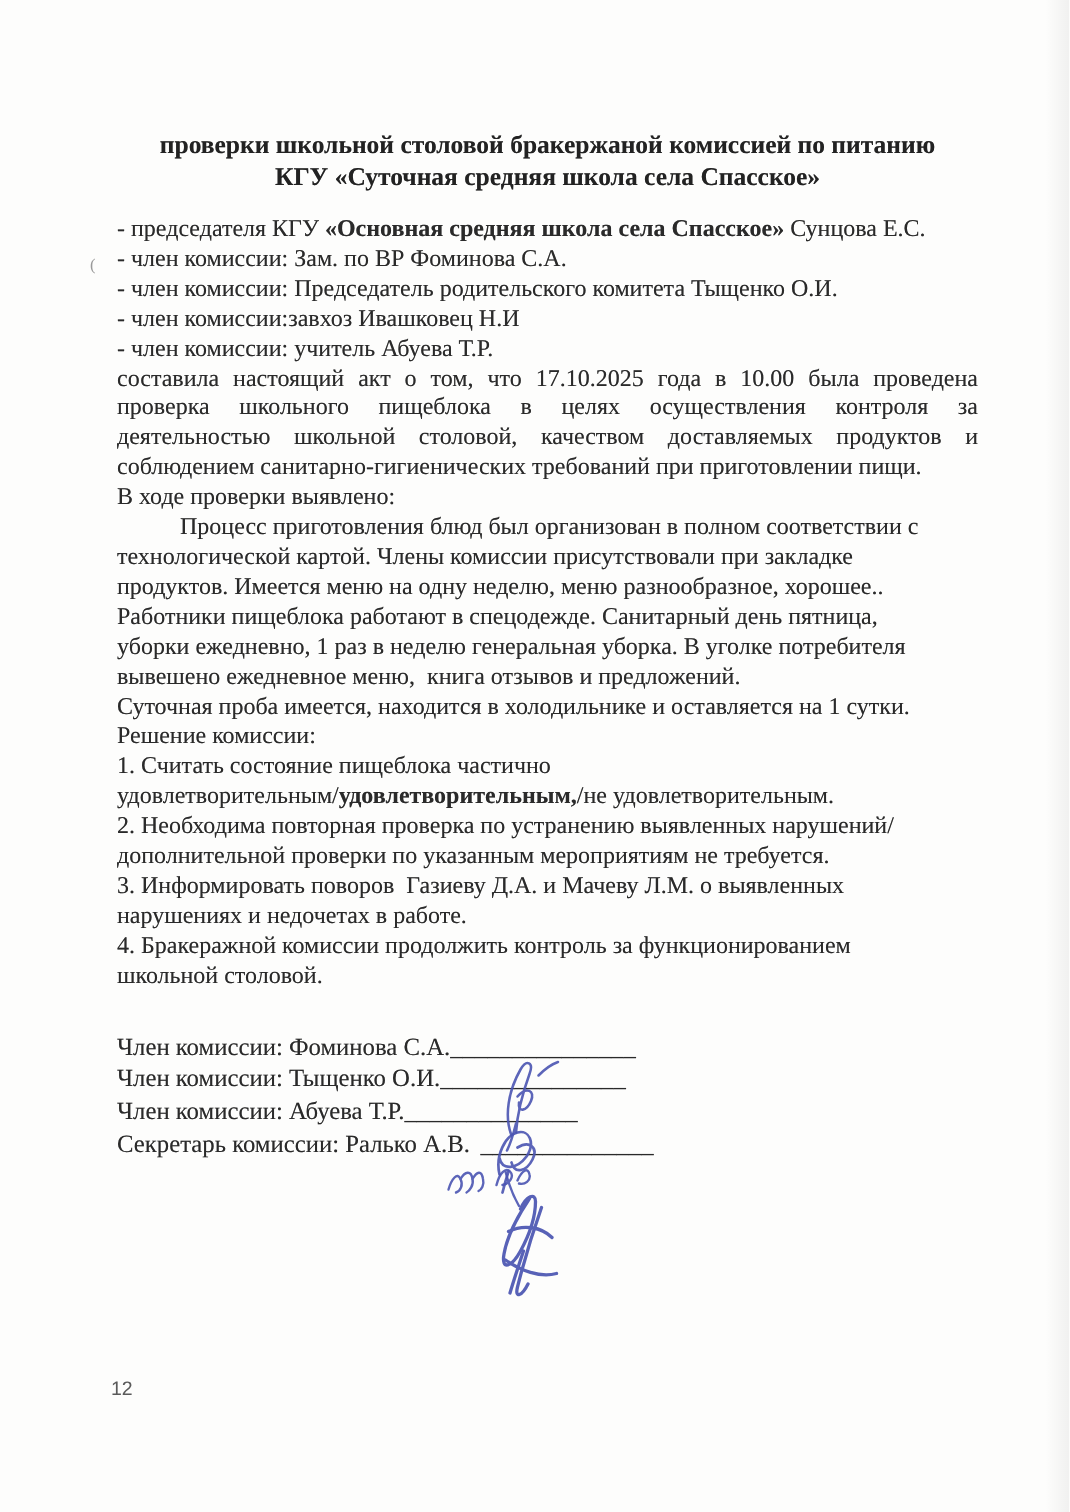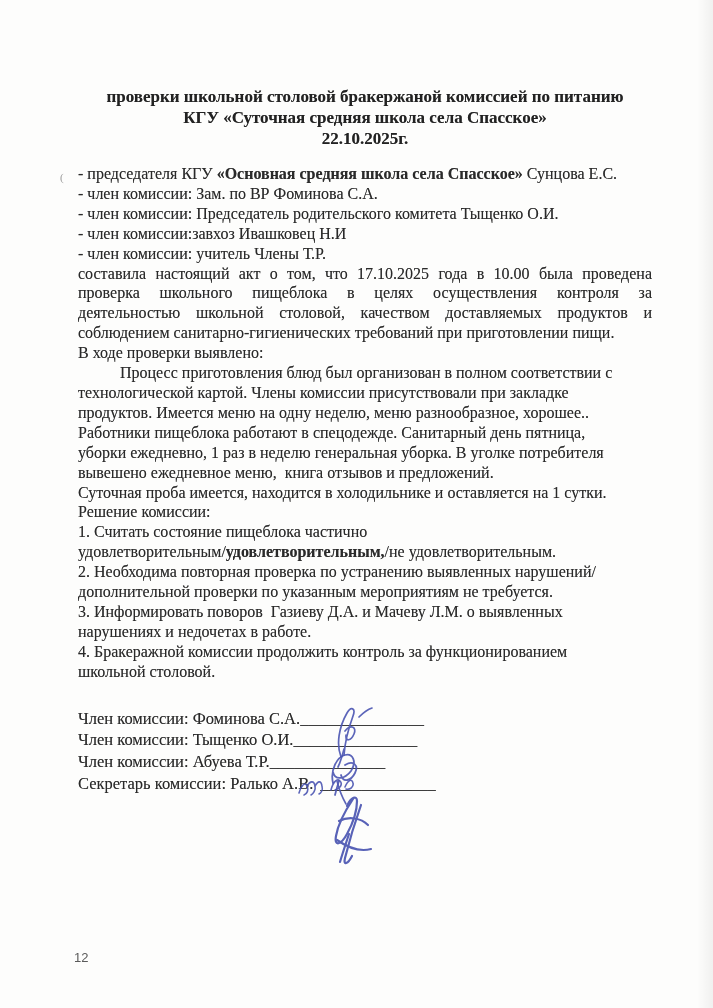--- a/index.html
+++ b/index.html
@@ -34,21 +34,21 @@
   .indent{padding-left:42px;}
   .bold{font-weight:bold;}
   .sig-block{
     margin-top:26px;font-size:16.5px;line-height:21.7px;
   }
   .sig-row{white-space:pre;}
   .sig-row.secretary .sig-line{margin-left:7px;}
   .page-number{
     position:absolute;left:74px;top:918px;
     font-family:"Liberation Sans", sans-serif;
-    font-size:13px;color:#5a5a5a;text-shadow:none;margin-top:32px;
+    font-size:13px;color:#5a5a5a;text-shadow:none;
   }
   .artifact{
     position:absolute;left:60px;top:171px;
     font-size:11px;color:#9a9a9a;text-shadow:none;
   }
   .sig-overlay{
     position:absolute;left:0;top:0;width:713px;height:1008px;
     pointer-events:none;
   }
   .sig-overlay path{fill:none;stroke-linecap:round;stroke-linejoin:round;}
@@ -60,32 +60,31 @@
 
   <div class="scan-shadow"></div>
 
   <span class="artifact">(</span>
 
   <div class="content">
 
     <div class="title-block">
       <div class="title-line">проверки школьной столовой бракержаной комиссией по питанию</div>
       <div class="title-line">КГУ «Суточная средняя школа села Спасское»</div>
-      <div class="title-line">22.10.2025г.</div>
     </div>
 
     <div class="body-block">
 
 
       <div class="line"><span>- председателя КГУ </span><span class="bold">«Основная средняя школа села Спасское»</span><span> Сунцова Е.С.</span></div>
 
       <div class="line">- член комиссии: Зам. по ВР Фоминова С.А.</div>
       <div class="line">- член комиссии: Председатель родительского комитета Тыщенко О.И.</div>
       <div class="line">- член комиссии:завхоз Ивашковец Н.И</div>
-      <div class="line">- член комиссии: учитель Члены Т.Р.</div>
+      <div class="line">- член комиссии: учитель Абуева Т.Р.</div>
 
       <div class="jline">составила настоящий акт о том, что 17.10.2025 года в 10.00 была проведена</div>
       <div class="jline">проверка школьного пищеблока в целях осуществления контроля за</div>
       <div class="jline">деятельностью школьной столовой, качеством доставляемых продуктов и</div>
       <div class="line">соблюдением санитарно-гигиенических требований при приготовлении пищи.</div>
 
       <div class="line">В ходе проверки выявлено:</div>
 
       <div class="line indent">Процесс приготовления блюд был организован в полном соответствии с</div>
       <div class="line">технологической картой. Члены комиссии присутствовали при закладке</div>

